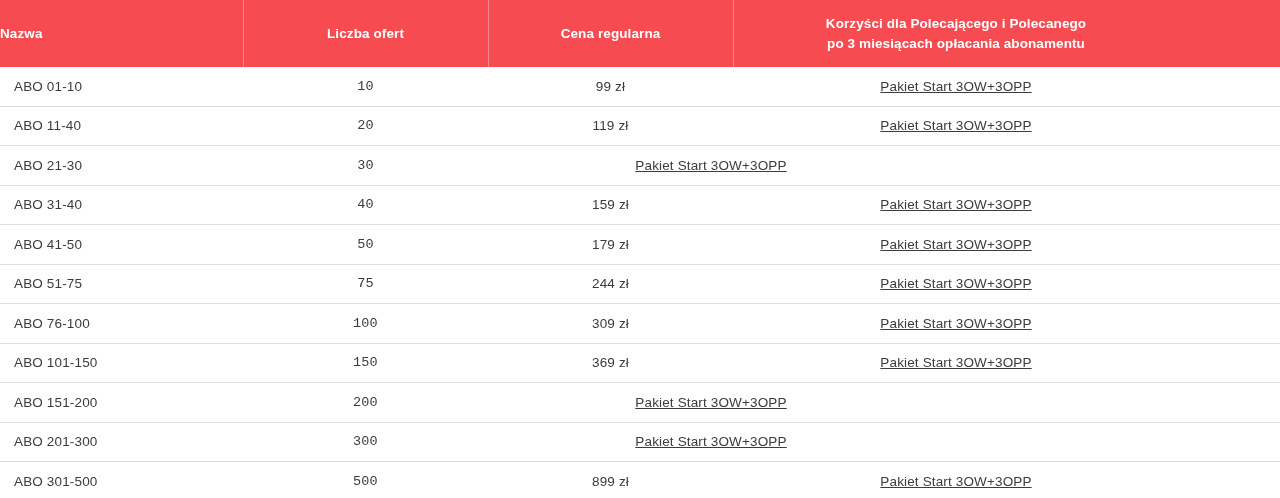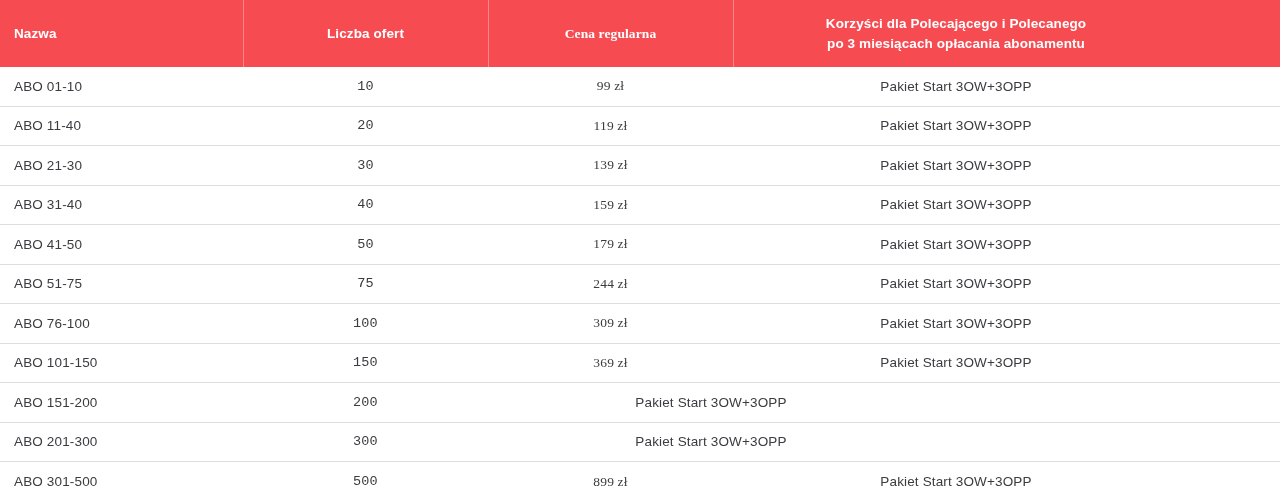--- a/index.html
+++ b/index.html
@@ -45,23 +45,23 @@
   }
   .th + .th::before {
     content: "";
     position: absolute;
     left: 0;
     top: 0;
     bottom: 0;
     width: 1px;
     background: #fa868b;
   }
-  .col-name   { width: 243px; padding-left: 14px; justify-content: flex-start; }
+  .col-name   { width: 243px; justify-content: flex-start; }
   .col-offers { width: 245px; justify-content: center; }
-  .col-price  { width: 245px; justify-content: center; font-family: Liberation Serif, serif; }
+  .col-price  { width: 245px; justify-content: center; }
   .col-bonus  { width: 446px; justify-content: center; text-align: center; }
 
   .th-multiline {
     white-space: pre-line;
     text-align: center;
   }
 
   
   .table-body {
     flex: 1 1 auto;
@@ -85,21 +85,21 @@
     align-items: center;
     font-size: 13.5px;
     font-weight: normal;
     color: #3b3b40;
     letter-spacing: 0.15px;
     height: 100%;
   }
   .td.col-name   { padding-left: 14px; justify-content: flex-start; }
   .td.col-offers { justify-content: center; font-family: Liberation Mono, monospace; }
   .td.col-price  { justify-content: center; }
-  .td.col-bonus  { justify-content: center; }
+  .td.col-bonus  { justify-content: center; text-decoration: underline; }
   .table-footer-space {
     flex: 1 1 auto;
     background: #ffffff;
   }
 </style>
 </head>
 <body>
 
 <div class="pricing-table">
 
@@ -120,21 +120,20 @@
       </div>
       <div class="tr">
         <div class="td col-name">ABO 11-40</div>
         <div class="td col-offers">20</div>
         <div class="td col-price">119 zł</div>
         <div class="td col-bonus">Pakiet Start 3OW+3OPP</div>
       </div>
       <div class="tr">
         <div class="td col-name">ABO 21-30</div>
         <div class="td col-offers">30</div>
-        <div class="td col-price">139 zł</div>
         <div class="td col-bonus">Pakiet Start 3OW+3OPP</div>
       </div>
       <div class="tr">
         <div class="td col-name">ABO 31-40</div>
         <div class="td col-offers">40</div>
         <div class="td col-price">159 zł</div>
         <div class="td col-bonus">Pakiet Start 3OW+3OPP</div>
       </div>
       <div class="tr">
         <div class="td col-name">ABO 41-50</div>

